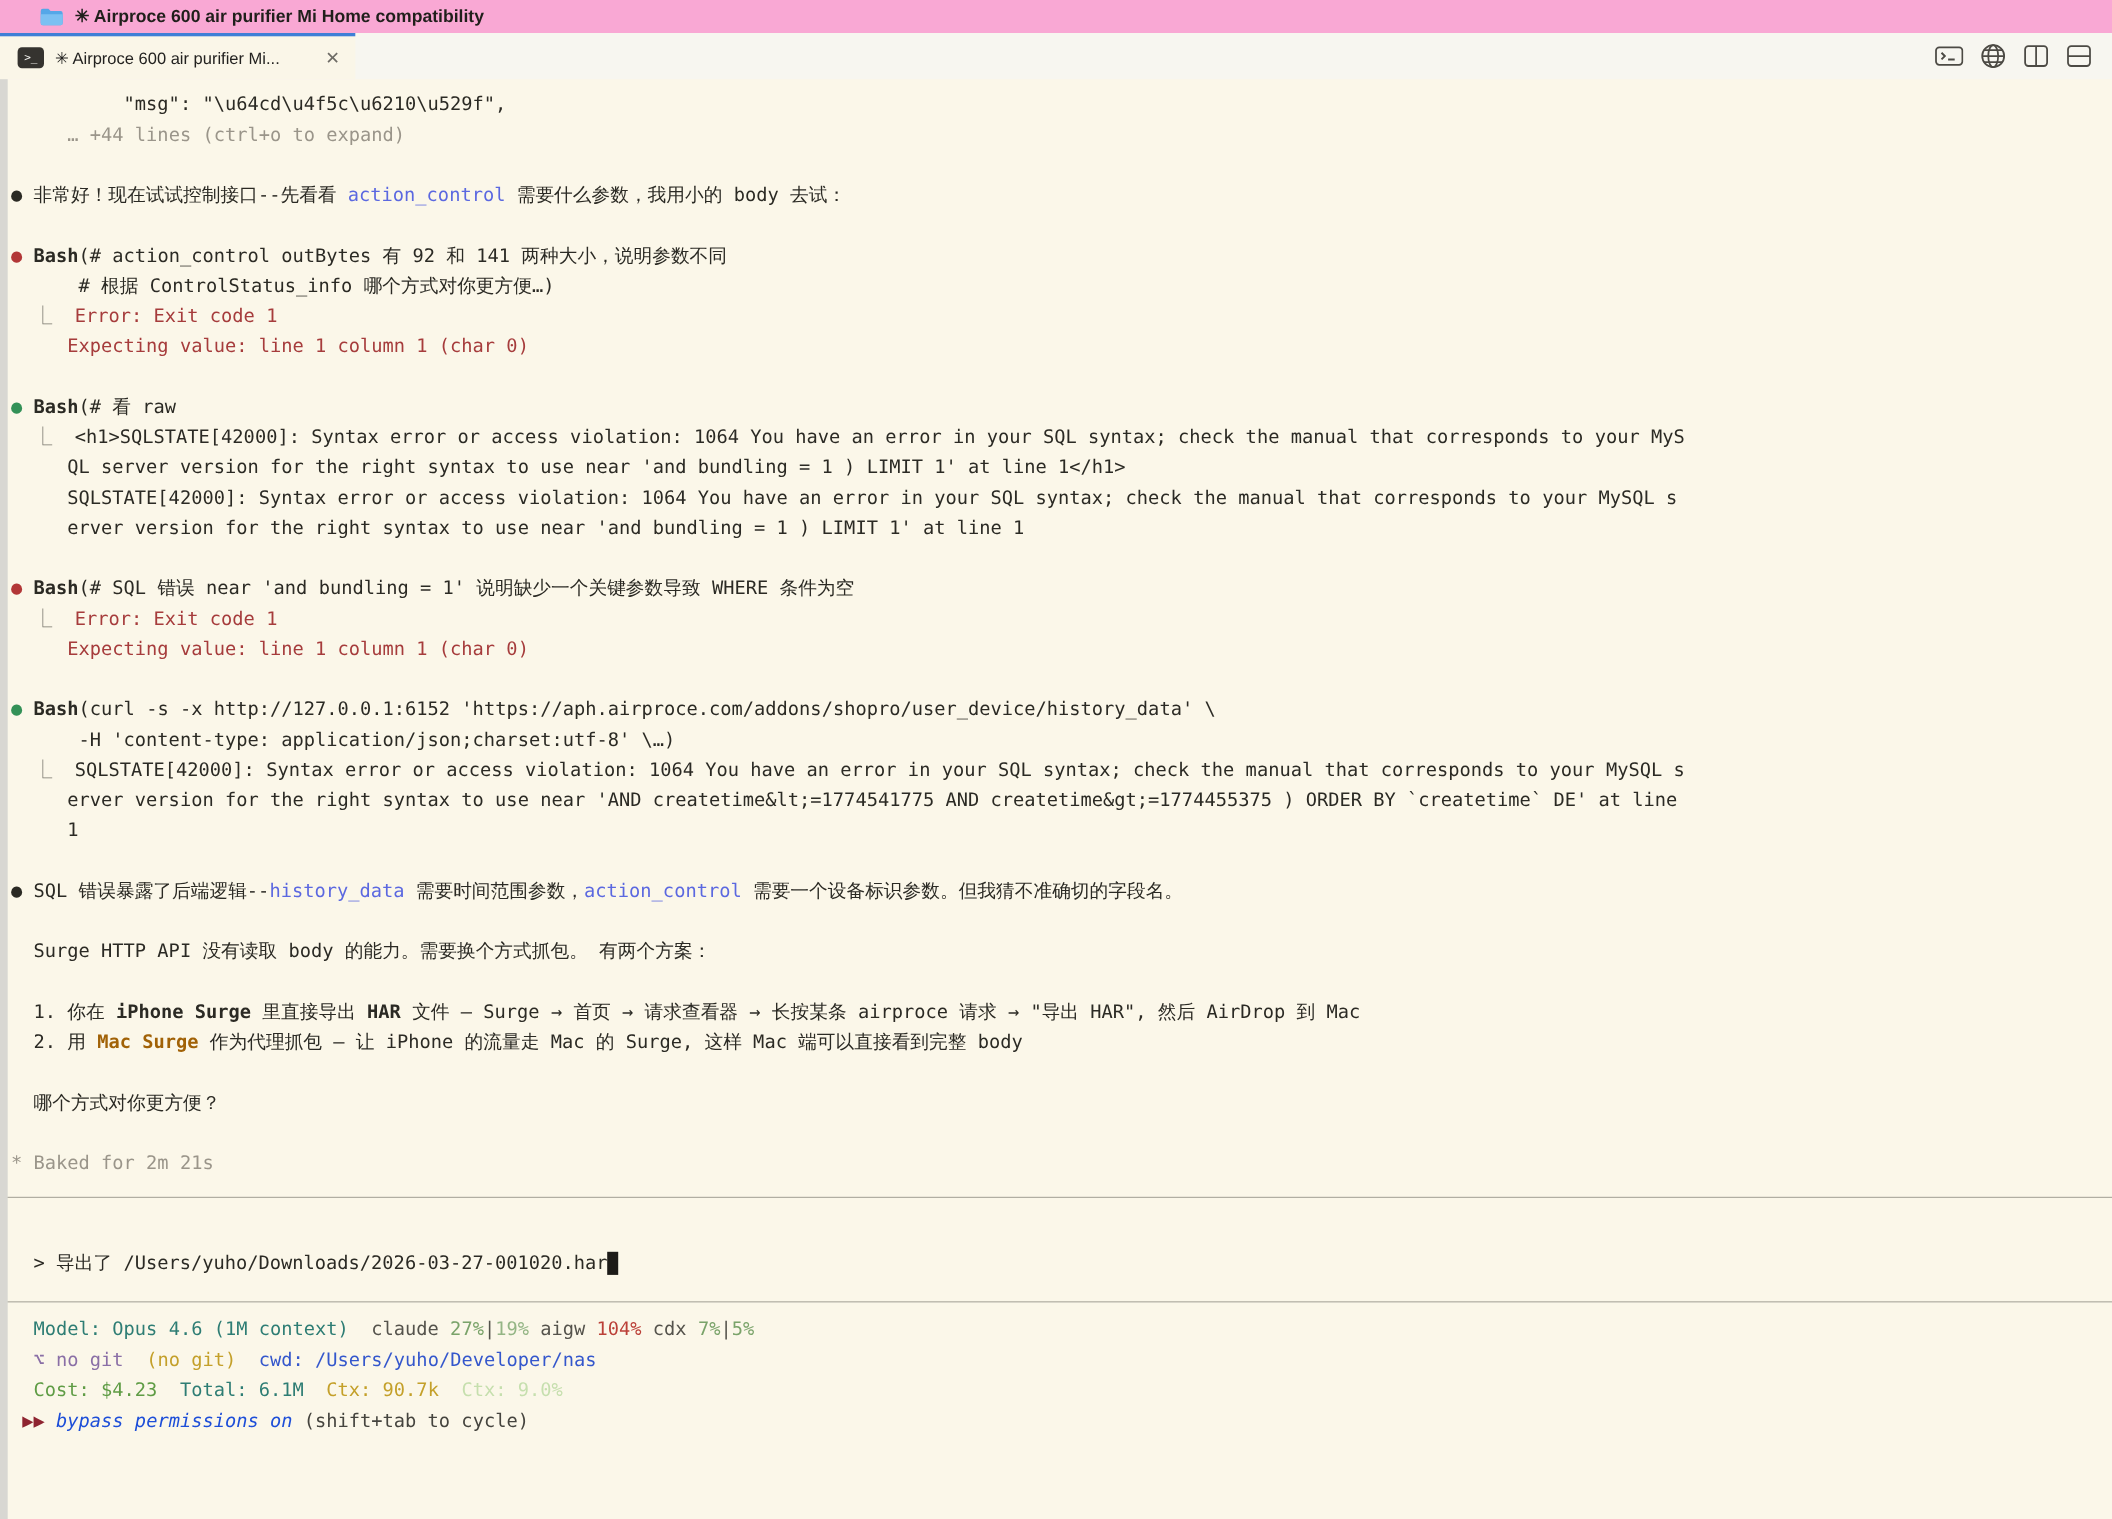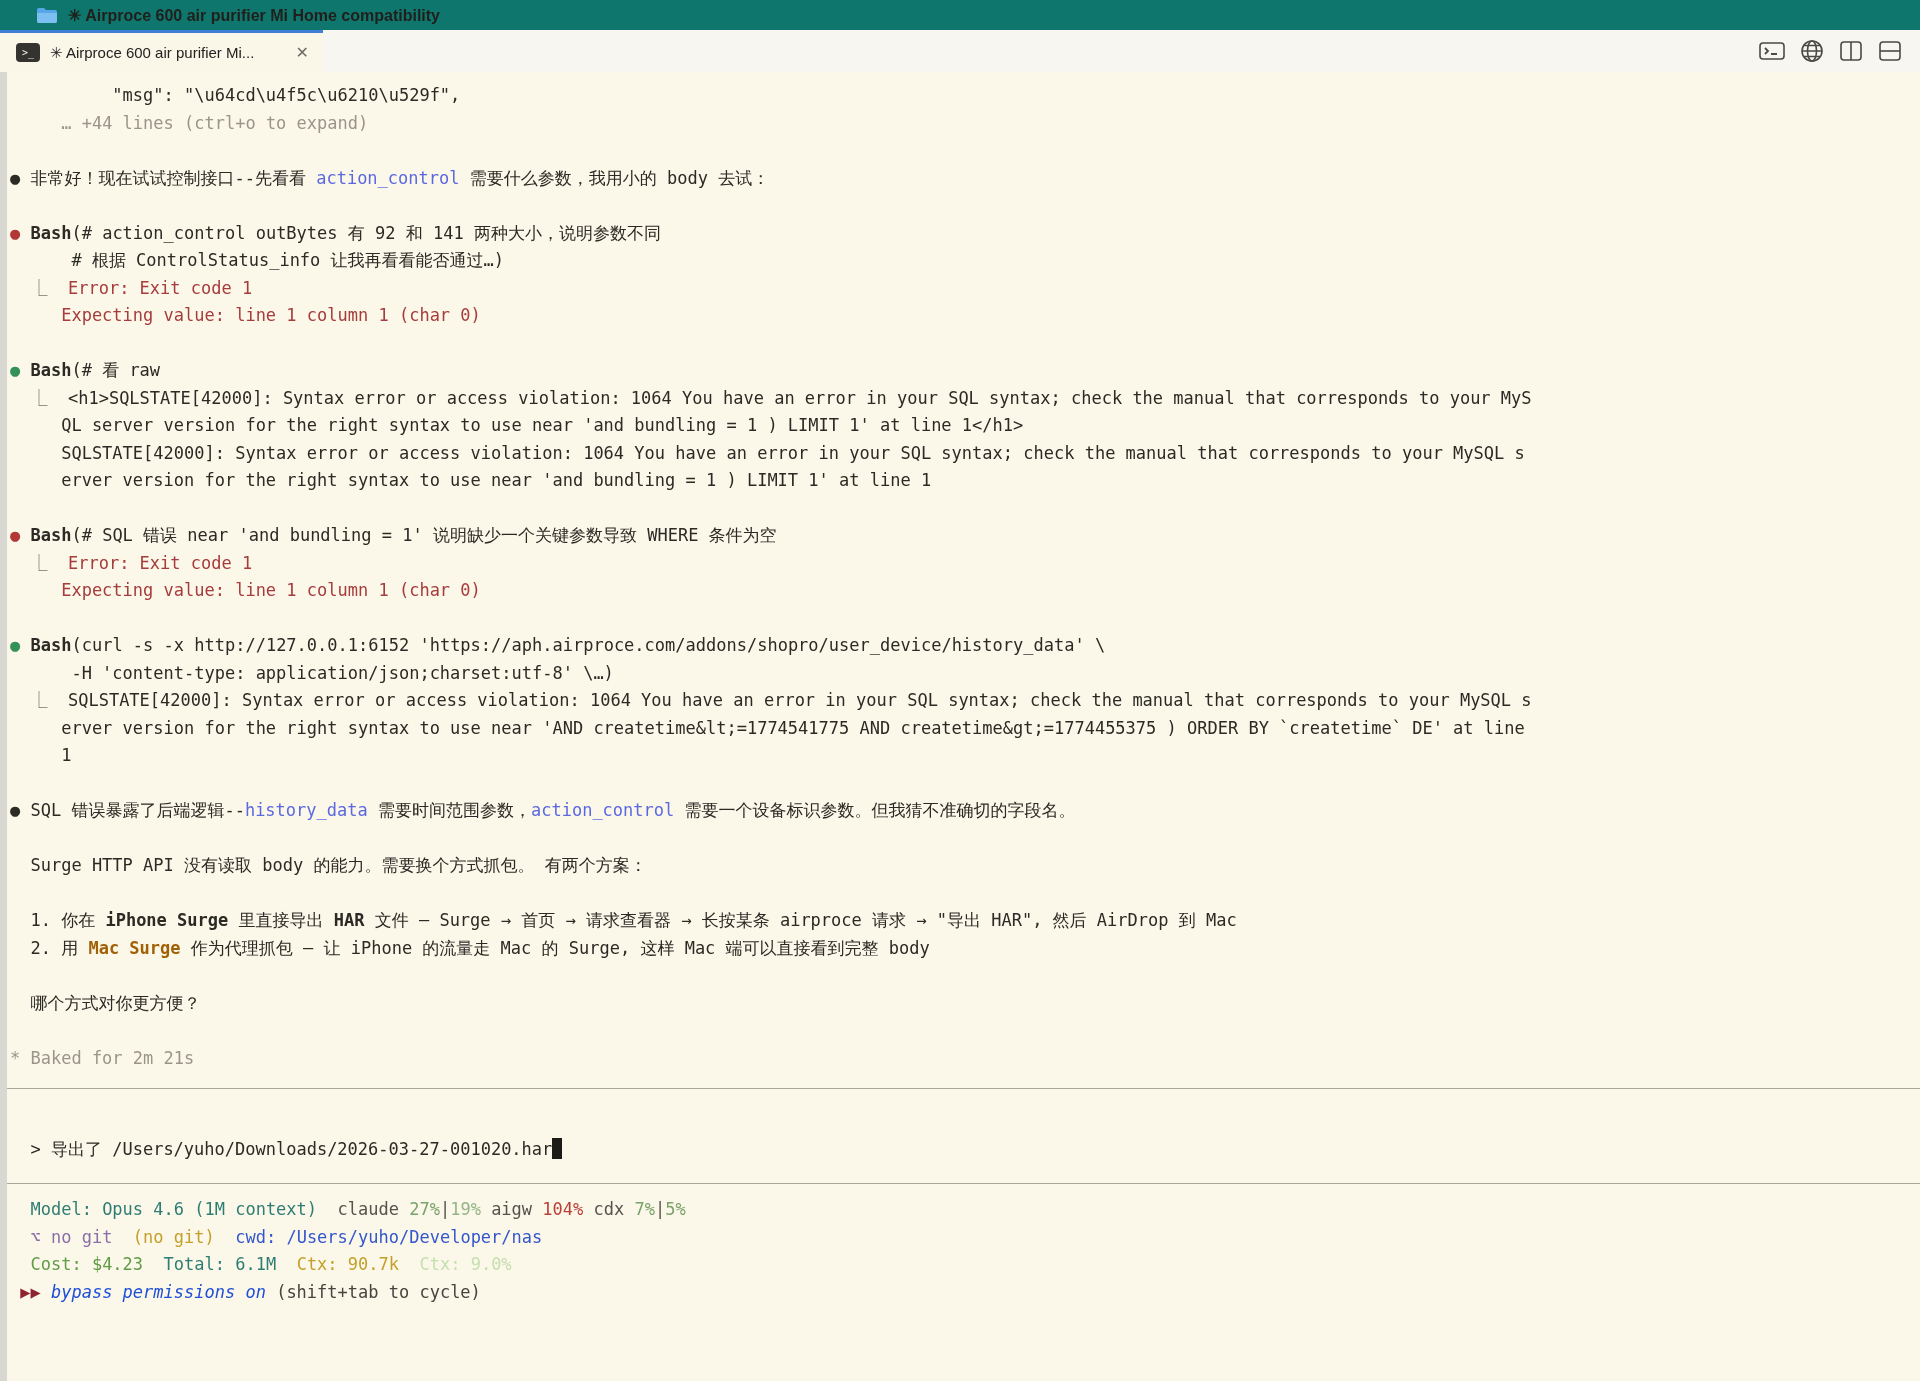--- a/index.html
+++ b/index.html
@@ -6,21 +6,21 @@
   body{
     width:1920px;height:1381px;
     background:#fbf7e9;
     font-family:"DejaVu Sans Mono",monospace;
     overflow:hidden;
     position:relative;
   }
   
   .titlebar{
     height:30px;
-    background:#0f766e;
+    background:#f9a8d4;
     display:flex;align-items:center;
     padding-left:36px;
     font-family:"Liberation Sans",sans-serif;
   }
   .win-title{
     font-weight:bold;font-size:16px;color:#201f1b;margin-left:10px;
     white-space:nowrap;
   }
   
   .tabbar{
@@ -129,21 +129,21 @@
 
 <div class="left-strip"></div>
 
 <div class="term" id="term-lines">
     <div class="tl"><span style="color: rgb(43, 42, 36);">          "msg": "\u64cd\u4f5c\u6210\u529f",</span></div>
     <div class="tl"><span style="color: rgb(43, 42, 36);">     </span><span style="color: rgb(154, 149, 138);">… +44 lines (ctrl+o to expand)</span></div>
     <div class="tl">&nbsp;</div>
     <div class="tl"><span style="color: rgb(43, 42, 36);">● 非常好！现在试试控制接口--先看看 </span><span style="color: rgb(91, 104, 224);">action_control</span><span style="color: rgb(43, 42, 36);"> 需要什么参数，我用小的 body 去试：</span></div>
     <div class="tl">&nbsp;</div>
     <div class="tl"><span style="color: rgb(178, 55, 55);">● </span><span style="color: rgb(43, 42, 36); font-weight: bold;">Bash</span><span style="color: rgb(43, 42, 36);">(# action_control outBytes 有 92 和 141 两种大小，说明参数不同</span></div>
-    <div class="tl"><span style="color: rgb(43, 42, 36);">      # 根据 ControlStatus_info 让我再看看能否通过…)</span></div>
+    <div class="tl"><span style="color: rgb(43, 42, 36);">      # 根据 ControlStatus_info 哪个方式对你更方便…)</span></div>
     <div class="tl"><span style="color: rgb(122, 119, 110);">  ⎿</span><span style="color: rgb(166, 60, 60);">  Error: Exit code 1</span></div>
     <div class="tl"><span style="color: rgb(166, 60, 60);">     Expecting value: line 1 column 1 (char 0)</span></div>
     <div class="tl">&nbsp;</div>
     <div class="tl"><span style="color: rgb(51, 145, 87);">● </span><span style="color: rgb(43, 42, 36); font-weight: bold;">Bash</span><span style="color: rgb(43, 42, 36);">(# 看 raw</span></div>
     <div class="tl"><span style="color: rgb(122, 119, 110);">  ⎿</span><span style="color: rgb(43, 42, 36);">  &lt;h1&gt;SQLSTATE[42000]: Syntax error or access violation: 1064 You have an error in your SQL syntax; check the manual that corresponds to your MyS</span></div>
     <div class="tl"><span style="color: rgb(43, 42, 36);">     QL server version for the right syntax to use near 'and bundling = 1 ) LIMIT 1' at line 1&lt;/h1&gt;</span></div>
     <div class="tl"><span style="color: rgb(43, 42, 36);">     SQLSTATE[42000]: Syntax error or access violation: 1064 You have an error in your SQL syntax; check the manual that corresponds to your MySQL s</span></div>
     <div class="tl"><span style="color: rgb(43, 42, 36);">     erver version for the right syntax to use near 'and bundling = 1 ) LIMIT 1' at line 1</span></div>
     <div class="tl">&nbsp;</div>
     <div class="tl"><span style="color: rgb(178, 55, 55);">● </span><span style="color: rgb(43, 42, 36); font-weight: bold;">Bash</span><span style="color: rgb(43, 42, 36);">(# SQL 错误 near 'and bundling = 1' 说明缺少一个关键参数导致 WHERE 条件为空</span></div>

